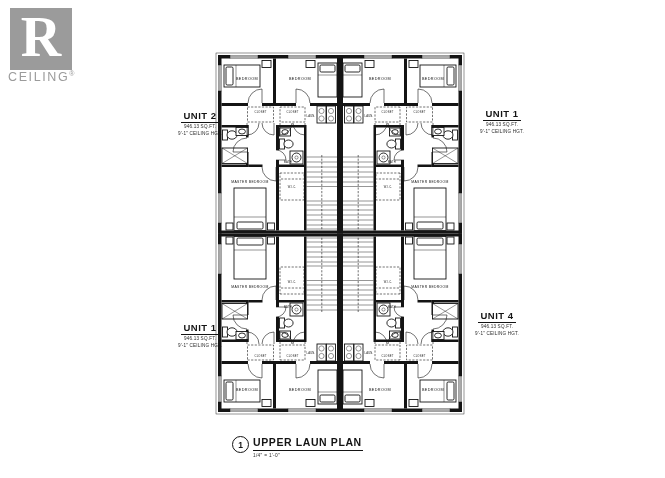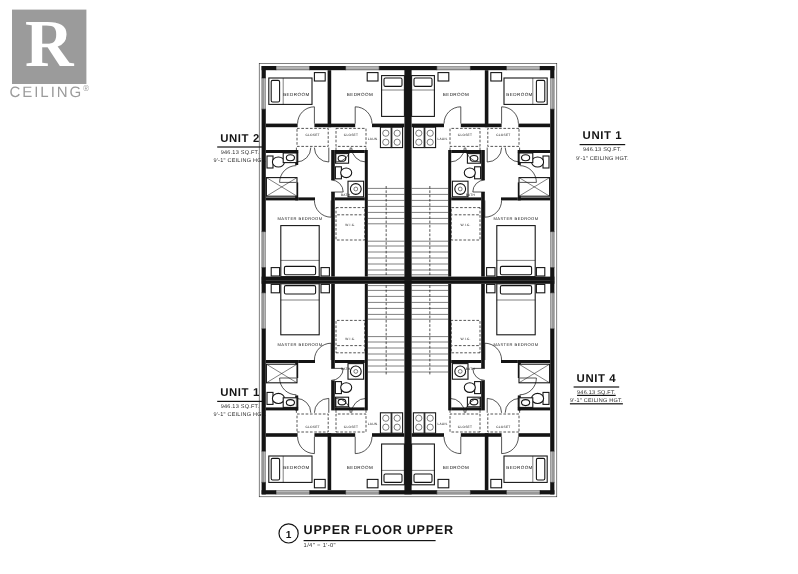--- a/index.html
+++ b/index.html
@@ -69,21 +69,21 @@
 <div class="unit-label" style="left:457px;top:103px;">
   <span class="unit-name">UNIT 1</span>
   <div class="unit-sub">946.13 SQ.FT.</div>
   <div class="unit-sub">9'-1" CEILING HGT.</div>
 </div>
 <div class="unit-label" style="left:155px;top:317px;">
   <span class="unit-name">UNIT 1</span>
   <div class="unit-sub">946.13 SQ.FT.</div>
   <div class="unit-sub">9'-1" CEILING HGT.</div>
 </div>
-<div class="unit-label" style="left:452px;top:305px;text-decoration:underline;">
+<div class="unit-label" style="left:452px;top:305px;">
   <span class="unit-name">UNIT 4</span>
   <div class="unit-sub">946.13 SQ.FT.</div>
   <div class="unit-sub">9'-1" CEILING HGT.</div>
 </div>
 
 <svg class="plan-svg" width="250" height="363" viewBox="-3 -3 250 363">
   <defs>
     <g id="quad">
       <g>
         <rect class="wall" x="0" y="0" width="122" height="3.5"></rect>
@@ -210,15 +210,15 @@
     <text class="rlabel rlabel-s" x="170" y="133">W.I.C.</text>
     <text class="rlabel rlabel-s" x="74" y="228">W.I.C.</text>
     <text class="rlabel rlabel-s" x="170" y="228">W.I.C.</text>
   </g>
 </svg>
 
 <div class="plan-number">
   <span>1</span>
 </div>
 <div class="plan-title-wrap">
-  <span class="plan-title">UPPER FLOOR UPPER</span>
+  <span class="plan-title">UPPER LAUN PLAN</span>
   <div class="plan-scale">1/4" = 1'-0"</div>
 </div>
 
 </body></html>

